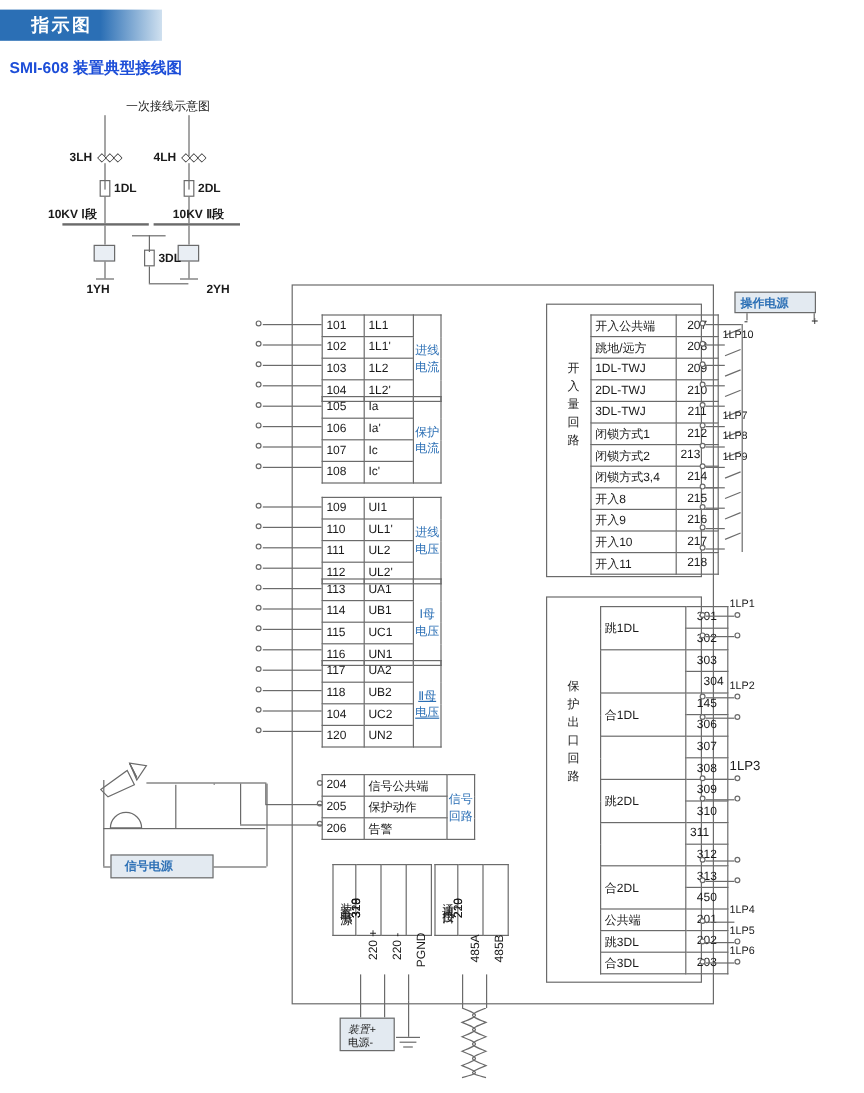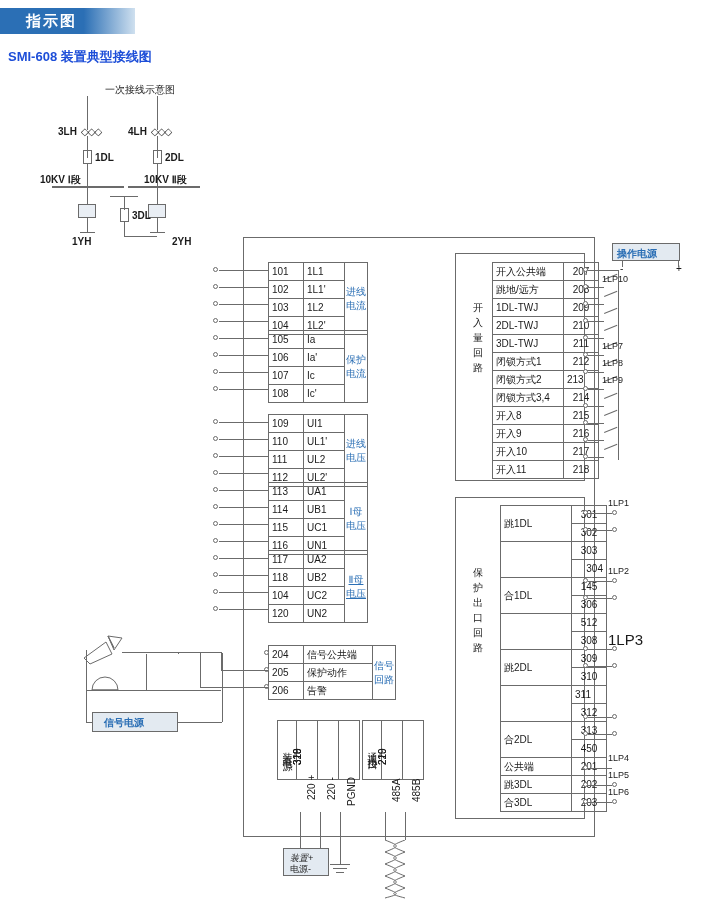--- a/index.html
+++ b/index.html
@@ -470,21 +470,21 @@
       </tr>
   <tr>
         <td class="t" rowspan="2">合1DL</td>
         <td class="n" style="text-align:center">145</td>
       </tr>
   <tr>
         <td class="n" style="text-align:center">306</td>
       </tr>
   <tr>
         <td class="t" rowspan="2"></td>
-        <td class="n" style="text-align:center">512</td>
+        <td class="n" style="text-align:center">307</td>
       </tr>
   <tr>
         <td class="n" style="text-align:center">308</td>
       </tr>
   <tr>
         <td class="t" rowspan="2">跳2DL</td>
         <td class="n" style="text-align:center">309</td>
       </tr>
   <tr>
         <td class="n" style="text-align:center">310</td>
@@ -535,21 +535,21 @@
   <div class="term" style="left:612px;top:578px;"></div>
   <div class="term" style="left:612px;top:595px;"></div>
   <div class="lbl" style="left:608px;top:566px;font-size:9px;">1LP2</div>
 
   <div class="term" style="left:583px;top:646px;"></div>
   <div class="term" style="left:583px;top:663px;"></div>
   <div class="ln hl" style="left:588px;top:649px;width:24px;"></div>
   <div class="ln hl" style="left:588px;top:666px;width:24px;"></div>
   <div class="term" style="left:612px;top:646px;"></div>
   <div class="term" style="left:612px;top:663px;"></div>
-  <div class="lbl" style="left:608px;top:634px;font-size:15px;">1LP3</div>
+  <div class="lbl" style="left:608px;top:634px;font-size:11px;">1LP3</div>
 
   <div class="term" style="left:583px;top:714px;"></div>
   <div class="term" style="left:583px;top:731px;"></div>
   <div class="ln hl" style="left:588px;top:717px;width:24px;"></div>
   <div class="ln hl" style="left:588px;top:734px;width:24px;"></div>
   <div class="term" style="left:612px;top:714px;"></div>
   <div class="term" style="left:612px;top:731px;"></div>
   <div class="lbl" style="left:608px;top:753px;font-size:9px;">1LP4</div>
 
   <div class="term" style="left:583px;top:765px;"></div>

